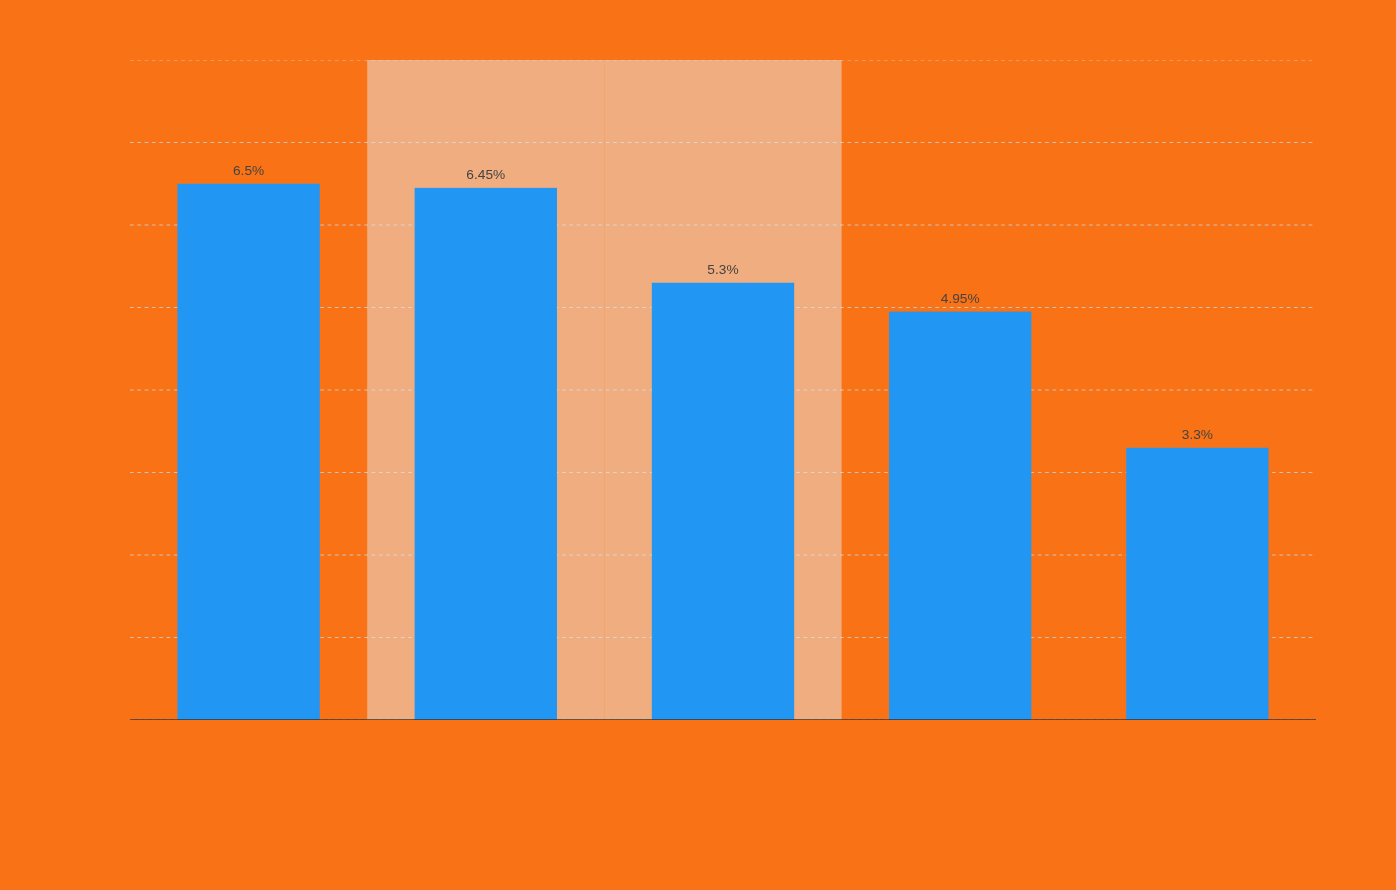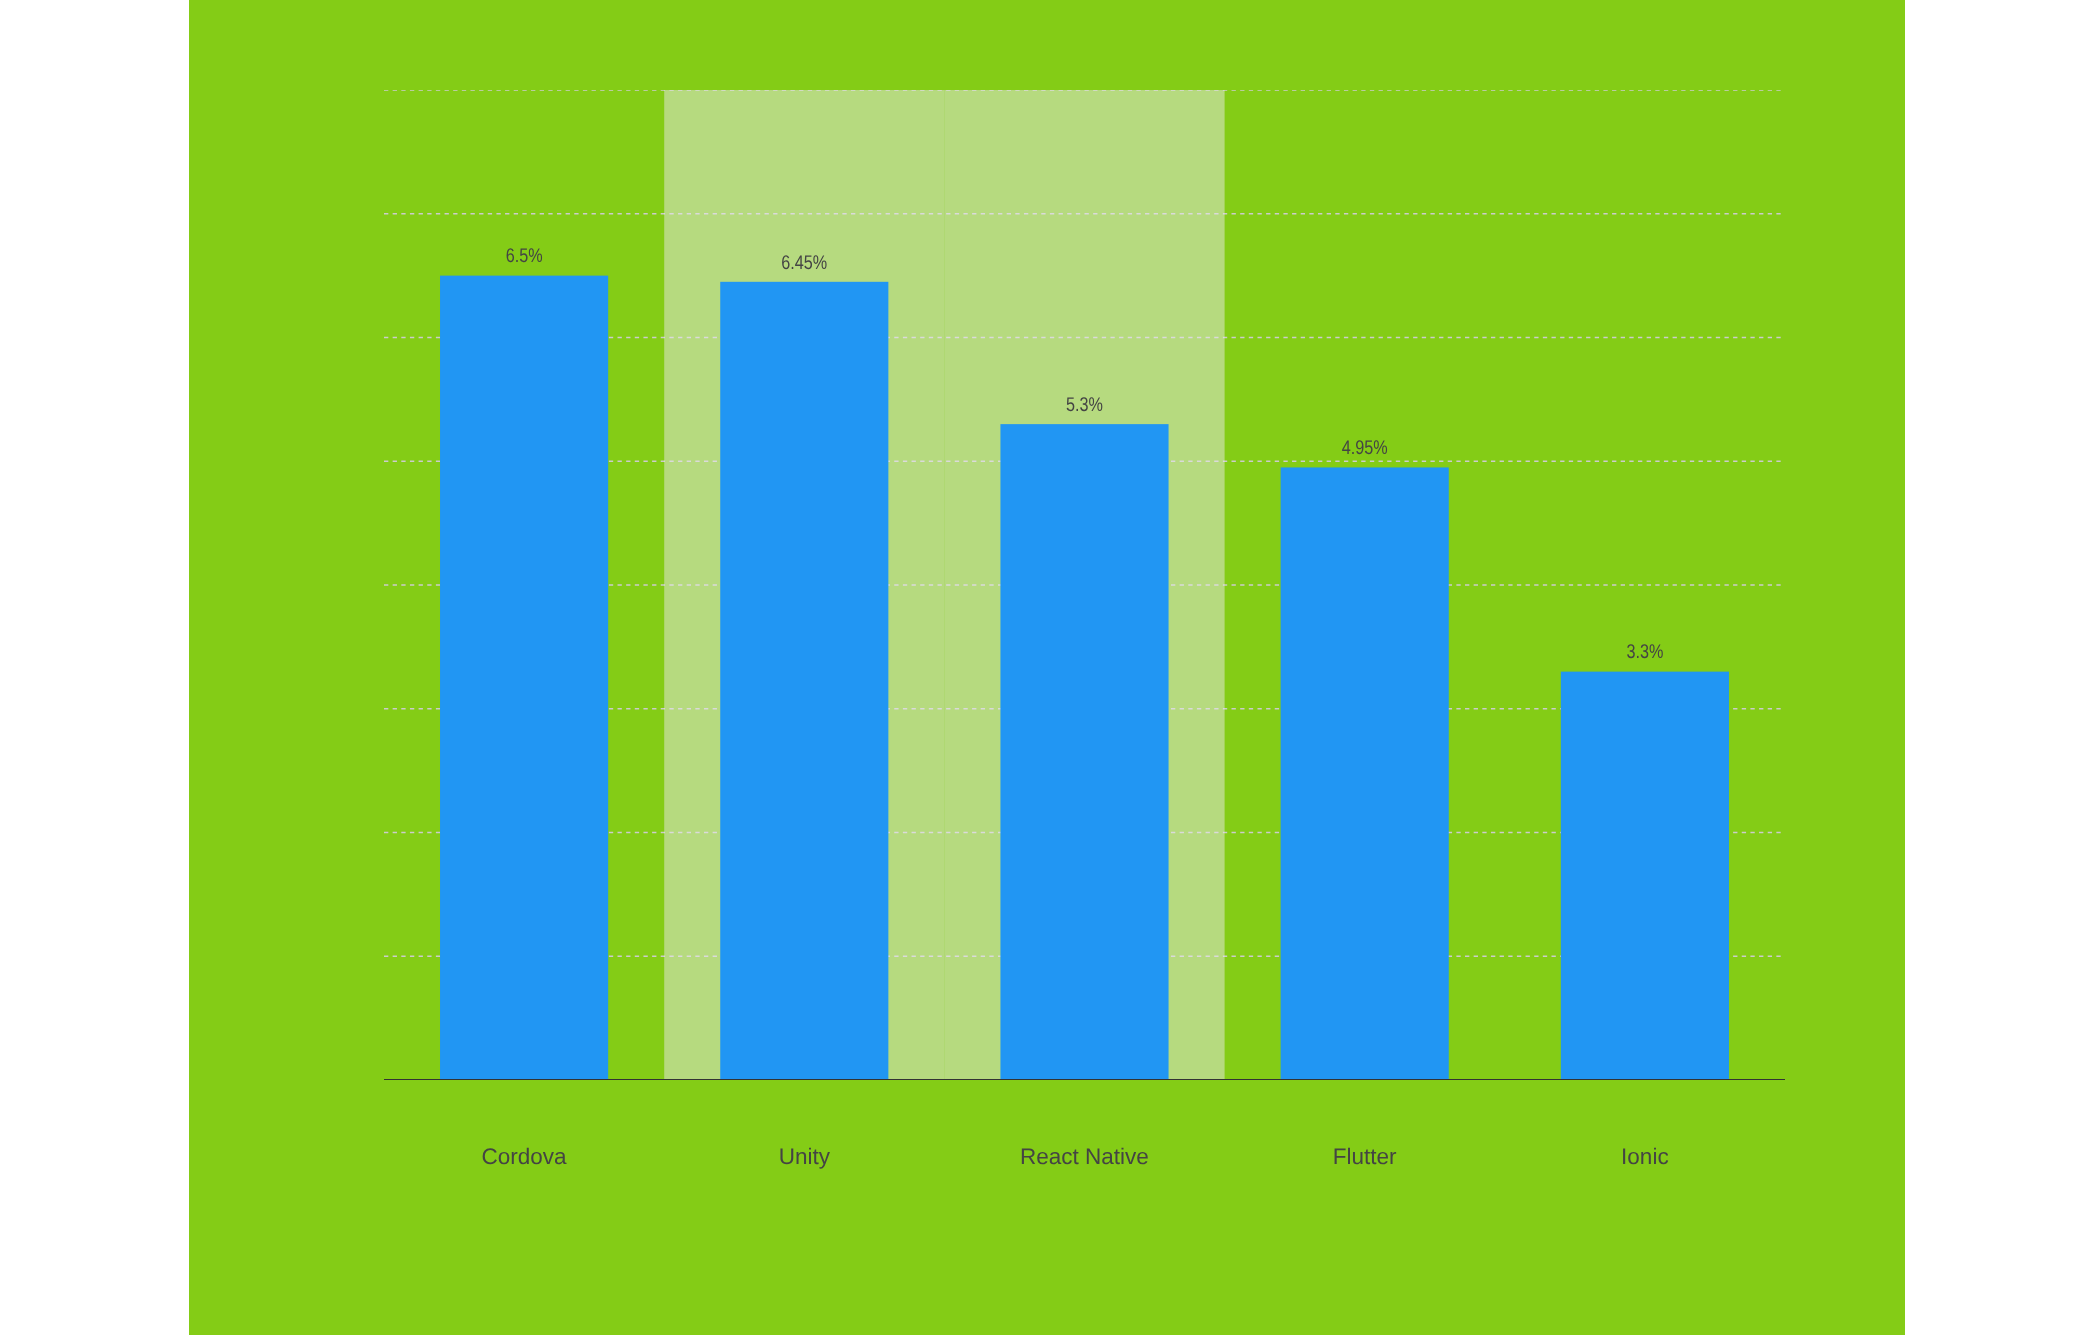--- a/index.html
+++ b/index.html
@@ -8,23 +8,23 @@
       background: #ffffff;
       font-family: Arial, sans-serif;
       width: 1396px;
       height: 890px;
       display: flex;
       align-items: center;
       justify-content: center;
     }
 
     .chart-container {
-      width: 1144px;
+      width: 1396px;
       height: 890px;
-      background: #84cc16;
+      background: #f97316;
       position: relative;
       padding: 40px 60px 90px 80px;
     }
 
     
     .y-axis-label {
       position: absolute;
       left: -55px;
       top: 50%;
       transform: translateY(-50%) rotate(-90deg);
@@ -74,22 +74,15 @@
           <text x="648" y="243.125" text-anchor="middle" font-size="15" fill="#444" font-family="Arial, sans-serif" font-weight="500">5.3%</text>
           <rect x="829.4399999999999" y="285.9375" width="155.51999999999998" height="464.0625" fill="#2196F3"></rect>
           <text x="907.1999999999999" y="275.9375" text-anchor="middle" font-size="15" fill="#444" font-family="Arial, sans-serif" font-weight="500">4.95%</text>
           <rect x="1088.6399999999999" y="440.625" width="155.51999999999998" height="309.375" fill="#2196F3"></rect>
           <text x="1166.3999999999999" y="430.625" text-anchor="middle" font-size="15" fill="#444" font-family="Arial, sans-serif" font-weight="500">3.3%</text>
           <line x1="0" x2="1296" y1="750" y2="750" stroke="#333" stroke-width="1.5"></line>
         </svg>
       
     </div>
 
-    <div id="x-labels" style="position:absolute; bottom:20px; left:50px; right:20px; display:flex; justify-content:space-around;">
-    <div style="flex: 1 1 0%; text-align: center; font-size: 15px; color: rgb(68, 68, 68); font-family: Arial, sans-serif;">Cordova</div>
-        <div style="flex: 1 1 0%; text-align: center; font-size: 15px; color: rgb(68, 68, 68); font-family: Arial, sans-serif;">Unity</div>
-        <div style="flex: 1 1 0%; text-align: center; font-size: 15px; color: rgb(68, 68, 68); font-family: Arial, sans-serif;">React Native</div>
-        <div style="flex: 1 1 0%; text-align: center; font-size: 15px; color: rgb(68, 68, 68); font-family: Arial, sans-serif;">Flutter</div>
-        <div style="flex: 1 1 0%; text-align: center; font-size: 15px; color: rgb(68, 68, 68); font-family: Arial, sans-serif;">Ionic</div>
-      </div>
 
   </div>
 </div>
 
 </body></html>

